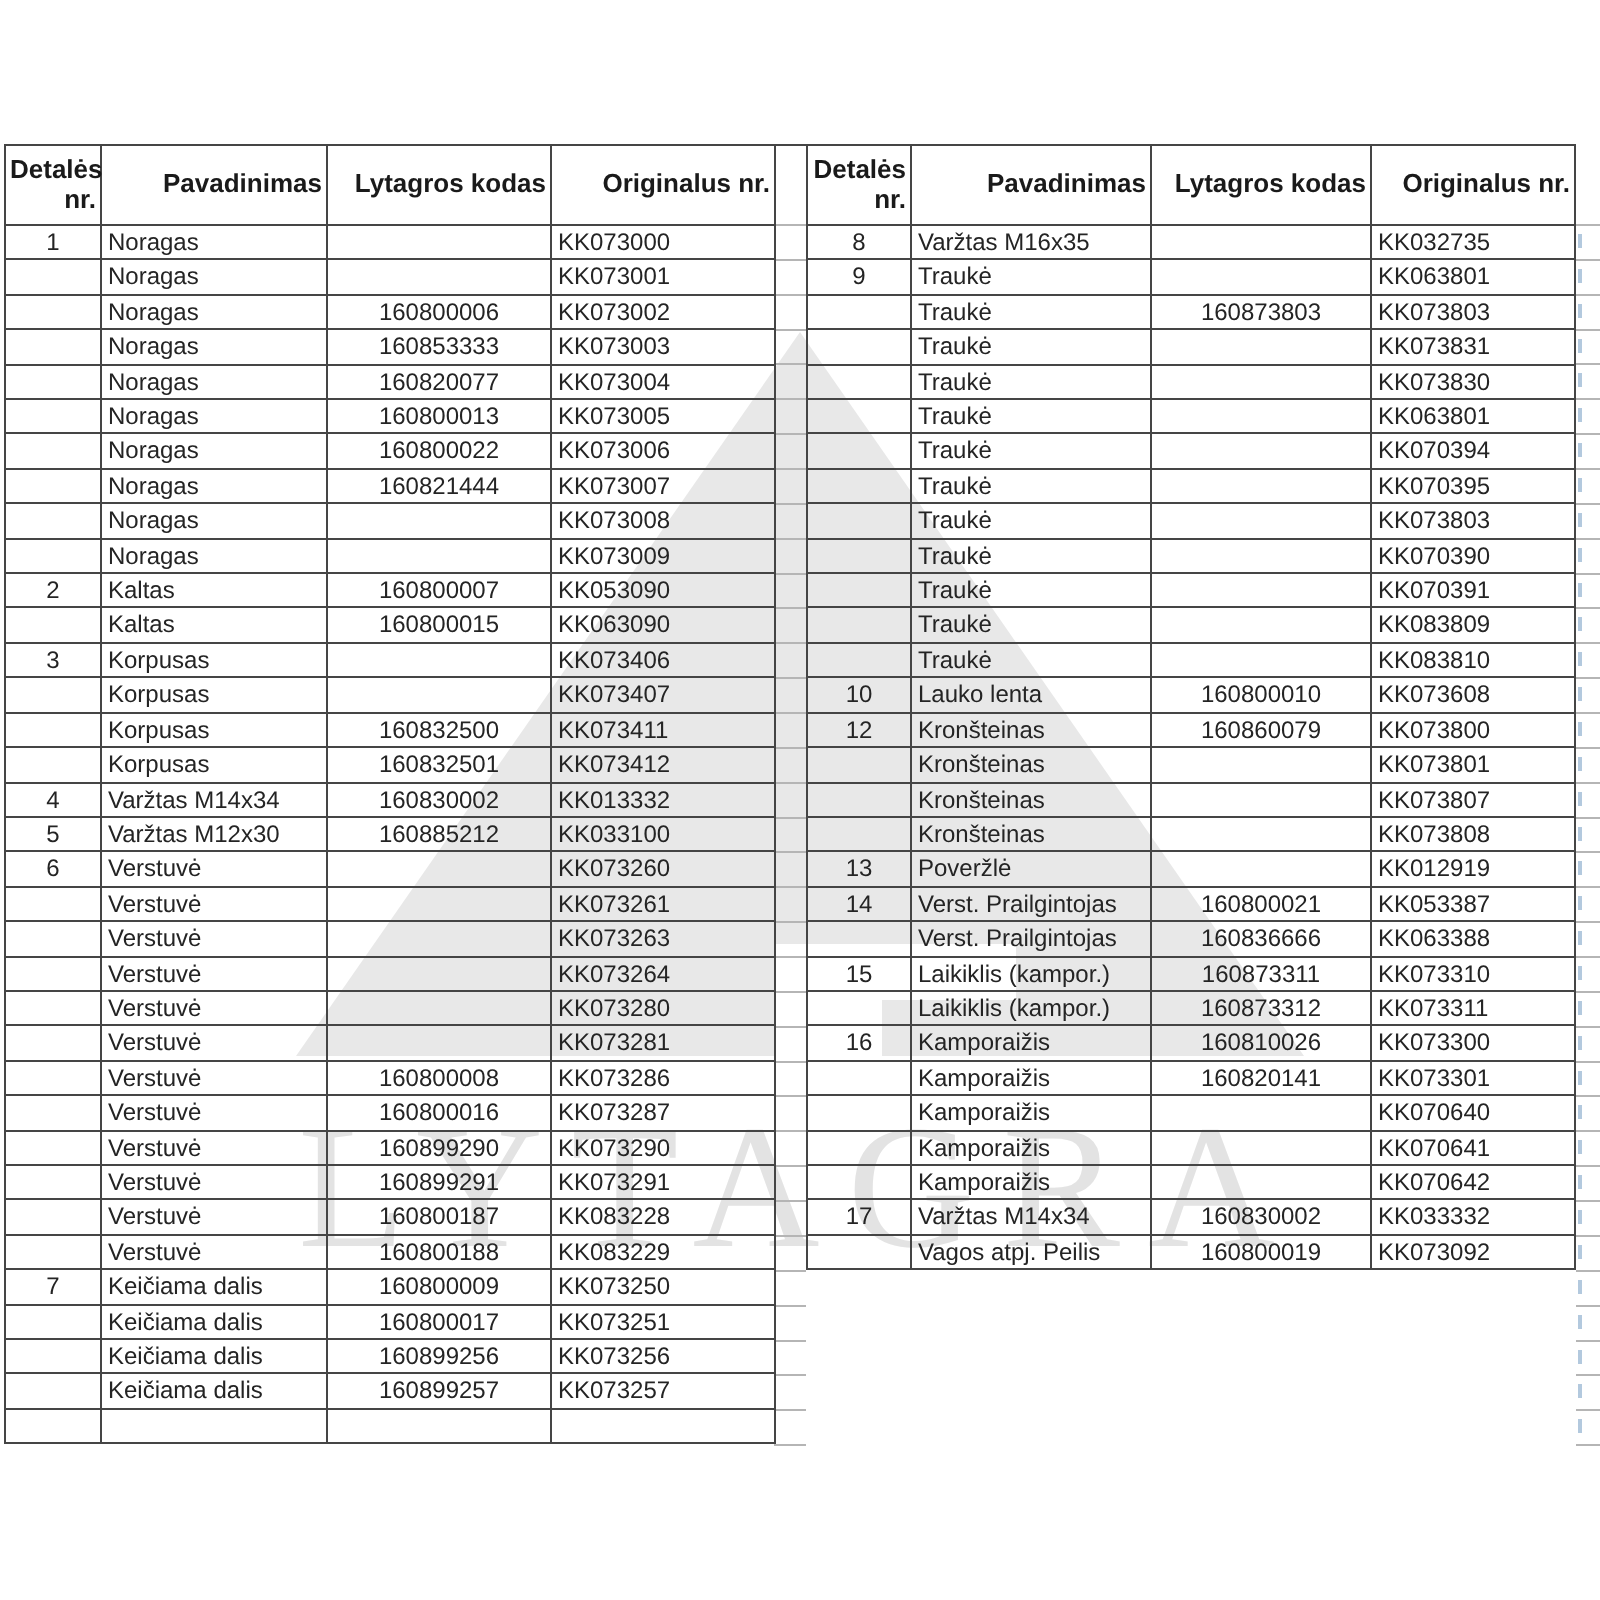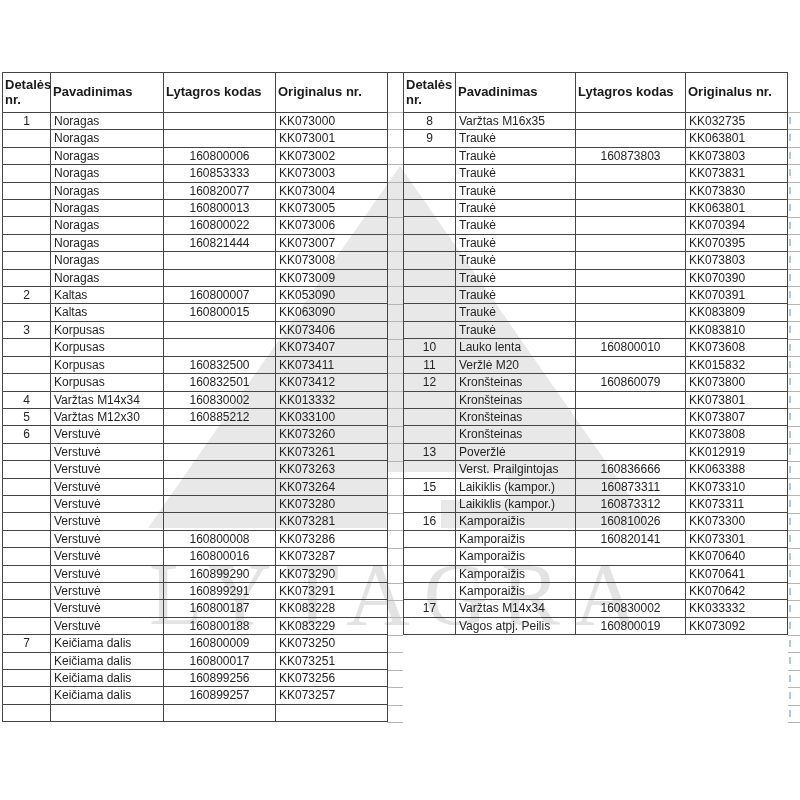--- a/index.html
+++ b/index.html
@@ -33,21 +33,21 @@
     border-bottom:1px solid #b5b5b5;
   }
   
   table.parts-table{
     position:absolute;border-collapse:collapse;table-layout:fixed;background:transparent;
   }
   #left-table{left:2px;top:72px;width:385px;}
   #right-table{left:403px;top:72px;width:384px;}
   .parts-table th{
     border:1px solid #454545;height:39px;padding:0 2px;
-    font-size:13px;font-weight:bold;color:#1a1a1a;text-align:left;vertical-align:middle;line-height:1.15;
+    font-size:13px;font-weight:bold;color:#1a1a1a;text-align:right;vertical-align:middle;line-height:1.15;
   }
   .parts-table td{
     border:1px solid #454545;height:16.4px;line-height:16.4px;padding:0 3px;
     font-size:12px;color:#242424;white-space:nowrap;overflow:hidden;
   }
   .parts-table td.c0{text-align:center;}
   .parts-table td.c1{text-align:left;}
   .parts-table td.c2{text-align:center;}
   .parts-table td.c3{text-align:left;}
 </style>
@@ -390,26 +390,20 @@
         <td class="c2"></td>
         <td class="c3">KK083810</td>
       </tr>
       <tr>
         <td class="c0">10</td>
         <td class="c1">Lauko lenta</td>
         <td class="c2">160800010</td>
         <td class="c3">KK073608</td>
       </tr>
       <tr>
-        <td class="c0">11</td>
-        <td class="c1">Veržlė M20</td>
-        <td class="c2"></td>
-        <td class="c3">KK015832</td>
-      </tr>
-      <tr>
         <td class="c0">12</td>
         <td class="c1">Kronšteinas</td>
         <td class="c2">160860079</td>
         <td class="c3">KK073800</td>
       </tr>
       <tr>
         <td class="c0"></td>
         <td class="c1">Kronšteinas</td>
         <td class="c2"></td>
         <td class="c3">KK073801</td>
@@ -426,20 +420,26 @@
         <td class="c2"></td>
         <td class="c3">KK073808</td>
       </tr>
       <tr>
         <td class="c0">13</td>
         <td class="c1">Poveržlė</td>
         <td class="c2"></td>
         <td class="c3">KK012919</td>
       </tr>
       <tr>
+        <td class="c0">14</td>
+        <td class="c1">Verst. Prailgintojas</td>
+        <td class="c2">160800021</td>
+        <td class="c3">KK053387</td>
+      </tr>
+      <tr>
         <td class="c0"></td>
         <td class="c1">Verst. Prailgintojas</td>
         <td class="c2">160836666</td>
         <td class="c3">KK063388</td>
       </tr>
       <tr>
         <td class="c0">15</td>
         <td class="c1">Laikiklis (kampor.)</td>
         <td class="c2">160873311</td>
         <td class="c3">KK073310</td>

